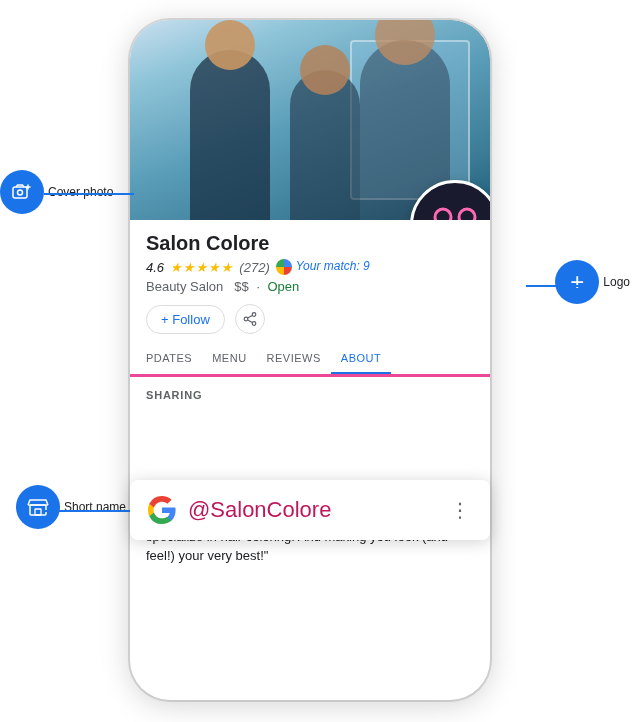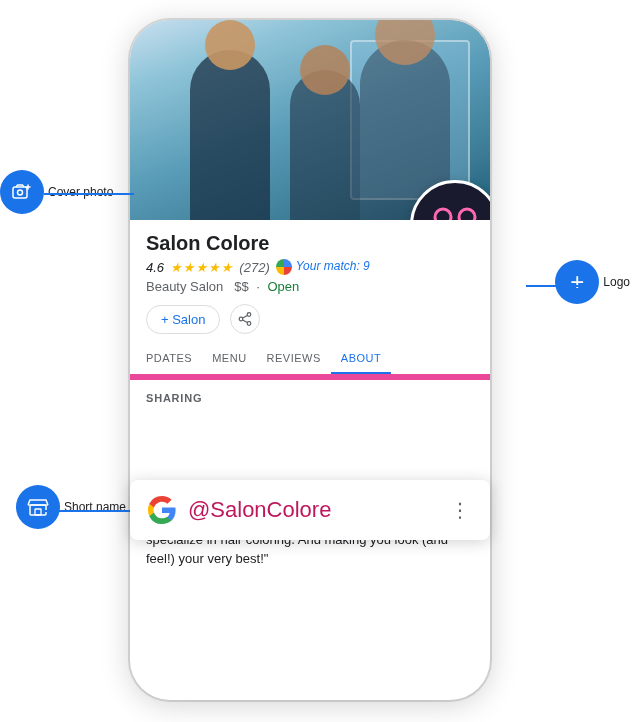--- a/index.html
+++ b/index.html
@@ -216,21 +216,21 @@
       align-items: center;
       justify-content: center;
       font-size: 14px;
       color: #5f6368;
       cursor: pointer;
     }
 
     
     .nav-tabs {
       display: flex;
-      border-bottom: 6px solid #ec4899;
+      border-bottom: 3px solid #ec4899;
       padding: 0 6px;
       background: #fff;
     }
 
     .nav-tab {
       padding: 10px 10px;
       font-size: 11px;
       font-weight: 500;
       color: #5f6368;
       letter-spacing: 0.5px;
@@ -470,21 +470,21 @@
         </span>
       </div>
       <div class="category-row">
         <span>Beauty Salon</span>
         &nbsp;
         <span>$$</span>
         &nbsp;·&nbsp;
         <span class="open-text">Open</span>
       </div>
       <div class="action-row">
-        <button class="follow-btn">+ Salon</button>
+        <button class="follow-btn">+ Follow</button>
         <div class="share-icon-btn">
           <svg width="14" height="14" viewBox="0 0 14 14" fill="none">
             <circle cx="11" cy="2.5" r="1.8" stroke="#5f6368" stroke-width="1.2"></circle>
             <circle cx="3" cy="7" r="1.8" stroke="#5f6368" stroke-width="1.2"></circle>
             <circle cx="11" cy="11.5" r="1.8" stroke="#5f6368" stroke-width="1.2"></circle>
             <line x1="4.7" y1="6.1" x2="9.3" y2="3.4" stroke="#5f6368" stroke-width="1.2"></line>
             <line x1="4.7" y1="7.9" x2="9.3" y2="10.6" stroke="#5f6368" stroke-width="1.2"></line>
           </svg>
         </div>
       </div>

